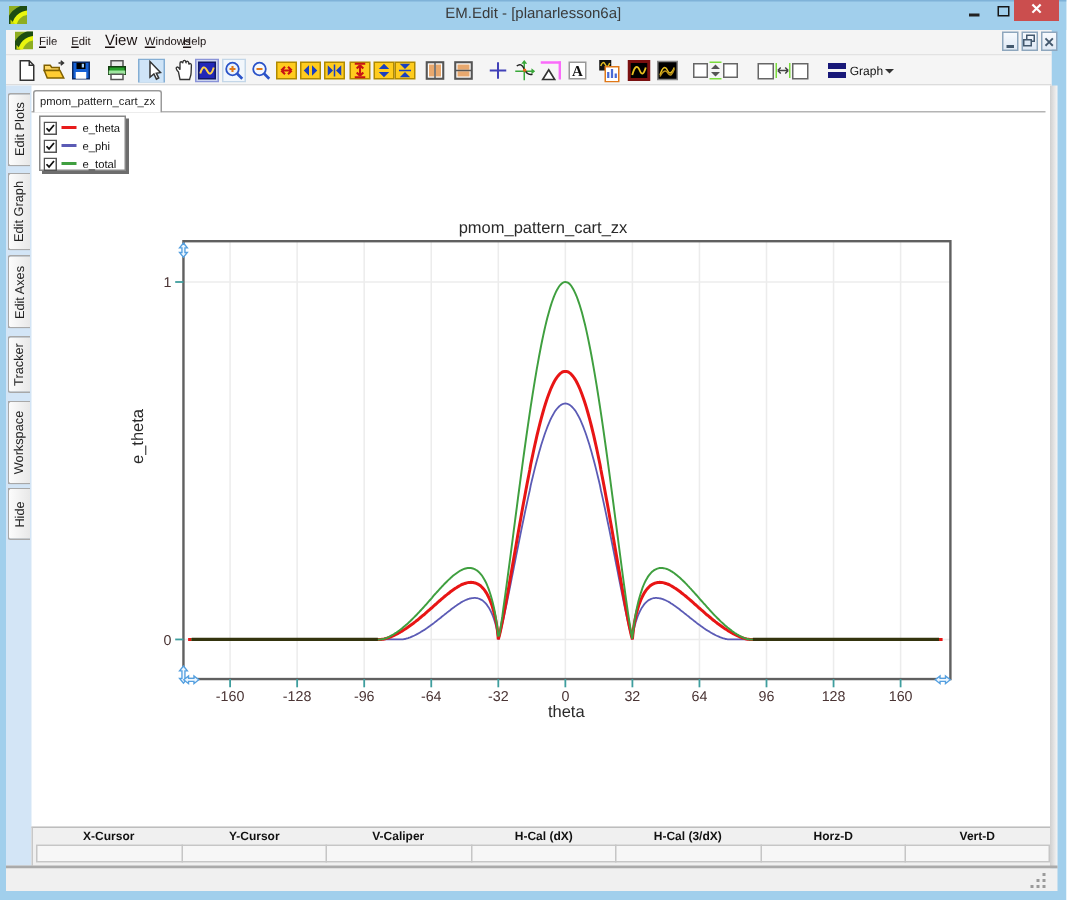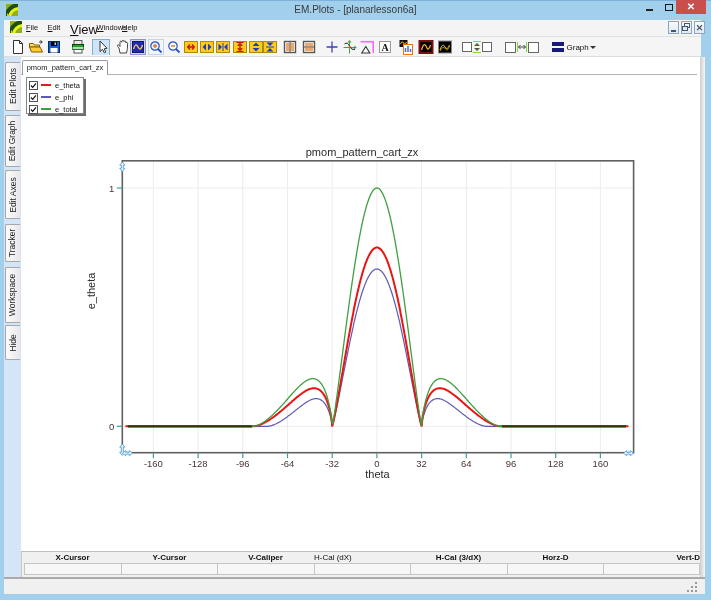--- a/index.html
+++ b/index.html
@@ -10,36 +10,36 @@
 <div class="abs" style="left:4px;top:20px;width:697px;height:574px;background:#f0f0f0;"></div>
 <div class="abs" style="left:0;top:0;width:711px;height:20px;background:#a1cfec;border-top:1px solid #7fb2d8;"></div>
 <div class="abs" style="left:6px;top:4px;width:12px;height:12px;">
     <svg width="12" height="12" viewBox="0 0 12 12">
       <rect width="12" height="12" fill="#8fae21"></rect>
       <path d="M-2,14 A15,15 0 0 1 13,-1 L13,4 A10,10 0 0 0 3,14 Z" fill="#1e4d12"></path>
       <path d="M2,14 A11,11 0 0 1 13,3 L13,6 A8,8 0 0 0 5,14 Z" fill="#e8f60e"></path>
       <path d="M1,9 l3,3 l-3,0 Z" fill="#c8d80a"></path>
     </svg>
   </div>
-<div class="abs" style="left:200px;top:4px;width:311px;height:12px;text-align:center;font-size:10px;color:#3a3a3a;">EM.Plots - [planarlesson6a]</div>
+<div class="abs" style="left:200px;top:4px;width:311px;height:12px;text-align:center;font-size:10px;color:#3a3a3a;">EM.Edit - [planarlesson6a]</div>
 <div class="abs" style="left:646px;top:9px;width:7px;height:2px;background:#222;"></div>
 <div class="abs" style="left:665px;top:4px;width:8px;height:7px;border:1.5px solid #161616;background:#a1cfec;"></div>
 <div class="abs" style="left:676px;top:0px;width:30px;height:14px;background:#cb4e4e;color:#fff;text-align:center;font-size:10px;line-height:14px;font-weight:bold;">✕</div>
 <div class="abs" style="left:4px;top:20px;width:697px;height:17px;background:#f4f4f4;border-bottom:1px solid #e2e2e2;"></div>
 <div class="abs" style="left:10px;top:21px;width:12px;height:12px;">
     <svg width="12" height="12" viewBox="0 0 12 12">
       <rect width="12" height="12" fill="#8fae21"></rect>
       <path d="M-2,14 A15,15 0 0 1 13,-1 L13,4 A10,10 0 0 0 3,14 Z" fill="#1e4d12"></path>
       <path d="M2,14 A11,11 0 0 1 13,3 L13,6 A8,8 0 0 0 5,14 Z" fill="#e8f60e"></path>
       <path d="M1,9 l3,3 l-3,0 Z" fill="#c8d80a"></path>
     </svg>
   </div>
 <div class="abs" style="left:26px;top:23px;font-size:7.5px;color:#1a1212;"><span style="text-decoration:underline;">F</span>ile</div>
 <div class="abs" style="left:47.5px;top:23px;font-size:7.5px;color:#1a1212;"><span style="text-decoration:underline;">E</span>dit</div>
-<div class="abs" style="left:70px;top:22px;font-size:13px;color:#1a1212;"><span style="text-decoration:underline;">V</span>iew</div>
+<div class="abs" style="left:70px;top:22px;font-size:10px;color:#1a1212;"><span style="text-decoration:underline;">V</span>iew</div>
 <div class="abs" style="left:96.5px;top:23px;font-size:7.5px;color:#1a1212;"><span style="text-decoration:underline;">W</span>indows</div>
 <div class="abs" style="left:122px;top:23px;font-size:7.5px;color:#1a1212;"><span style="text-decoration:underline;">H</span>elp</div>
 <div class="abs" style="left:668px;top:21px;width:11px;height:13px;background:linear-gradient(#f7fafd,#dfe9f5);border:1px solid #8da6bd;">
     <div class="abs" style="left:2px;top:8px;width:5px;height:2px;background:#43586d;"></div>
   </div>
 <div class="abs" style="left:681px;top:21px;width:11px;height:13px;background:linear-gradient(#f7fafd,#dfe9f5);border:1px solid #8da6bd;">
     <svg width="9" height="11" viewBox="0 0 9 11">
       <rect x="2.5" y="1.5" width="5" height="4" fill="none" stroke="#43586d"></rect>
       <rect x="0.5" y="4.5" width="5" height="4" fill="#dfe9f5" stroke="#43586d"></rect>
     </svg>
@@ -339,24 +339,24 @@
     <line x1="501.9" y1="426.3" x2="626.0" y2="426.3" stroke="#34340e" stroke-width="2.2"></line>
     <path d="M122.3,162 l2.6,3.2 h-1.6 v3.1 h1.6 l-2.6,3.2 l-2.6,-3.2 h1.6 v-3.1 h-1.6 Z" fill="#eef7ff" stroke="#55a0e0" stroke-width="0.9"></path>
     <path d="M122.3,444 l2.6,3.2 h-1.6 v5.0 h1.6 l-2.6,3.2 l-2.6,-3.2 h1.6 v-5.0 h-1.6 Z" fill="#eef7ff" stroke="#55a0e0" stroke-width="0.9"></path>
     <path d="M122.5,453.2 l3.2,-2.6 v1.6 h3.6 v-1.6 l3.2,2.6 l-3.2,2.6 v-1.6 h-3.6 v1.6 Z" fill="#eef7ff" stroke="#55a0e0" stroke-width="0.9"></path>
     <path d="M623.5,453.2 l3.2,-2.6 v1.6 h3.6 v-1.6 l3.2,2.6 l-3.2,2.6 v-1.6 h-3.6 v1.6 Z" fill="#eef7ff" stroke="#55a0e0" stroke-width="0.9"></path>
   </svg>
 <div class="abs" style="left:21px;top:551px;width:679px;height:26px;background:#f0f0f0;border-top:1px solid #bdbdbd;border-left:1px solid #c8c8c8;"></div>
 <div class="abs" style="left:24px;top:553px;width:97px;text-align:center;font-size:8px;font-weight:bold;color:#111;">X-Cursor</div>
 <div class="abs" style="left:121px;top:553px;width:97px;text-align:center;font-size:8px;font-weight:bold;color:#111;">Y-Cursor</div>
 <div class="abs" style="left:217px;top:553px;width:97px;text-align:center;font-size:8px;font-weight:bold;color:#111;">V-Caliper</div>
-<div class="abs" style="left:314px;top:553px;width:97px;text-align:left;font-size:8px;font-weight:normal;color:#111;">H-Cal (dX)</div>
+<div class="abs" style="left:314px;top:553px;width:97px;text-align:center;font-size:8px;font-weight:bold;color:#111;">H-Cal (dX)</div>
 <div class="abs" style="left:410px;top:553px;width:97px;text-align:center;font-size:8px;font-weight:bold;color:#111;">H-Cal (3/dX)</div>
 <div class="abs" style="left:507px;top:553px;width:97px;text-align:center;font-size:8px;font-weight:bold;color:#111;">Horz-D</div>
-<div class="abs" style="left:603px;top:553px;width:97px;text-align:right;font-size:8px;font-weight:bold;color:#111;">Vert-D</div>
+<div class="abs" style="left:603px;top:553px;width:97px;text-align:center;font-size:8px;font-weight:bold;color:#111;">Vert-D</div>
 <div class="abs" style="left:24px;top:563px;width:676px;height:11.5px;background:#f7f7f7;border:1px solid #c6c6c6;"></div>
 <div class="abs" style="left:121px;top:563px;width:1px;height:12px;background:#c6c6c6;"></div>
 <div class="abs" style="left:217px;top:563px;width:1px;height:12px;background:#c6c6c6;"></div>
 <div class="abs" style="left:314px;top:563px;width:1px;height:12px;background:#c6c6c6;"></div>
 <div class="abs" style="left:410px;top:563px;width:1px;height:12px;background:#c6c6c6;"></div>
 <div class="abs" style="left:507px;top:563px;width:1px;height:12px;background:#c6c6c6;"></div>
 <div class="abs" style="left:603px;top:563px;width:1px;height:12px;background:#c6c6c6;"></div>
 <div class="abs" style="left:4px;top:577px;width:701px;height:2px;background:#aaaaaa;"></div>
 <div class="abs" style="left:4px;top:579px;width:701px;height:15px;background:#f0f0f0;"></div>
 <div class="abs" style="left:686px;top:582px;width:13px;height:11px;">

